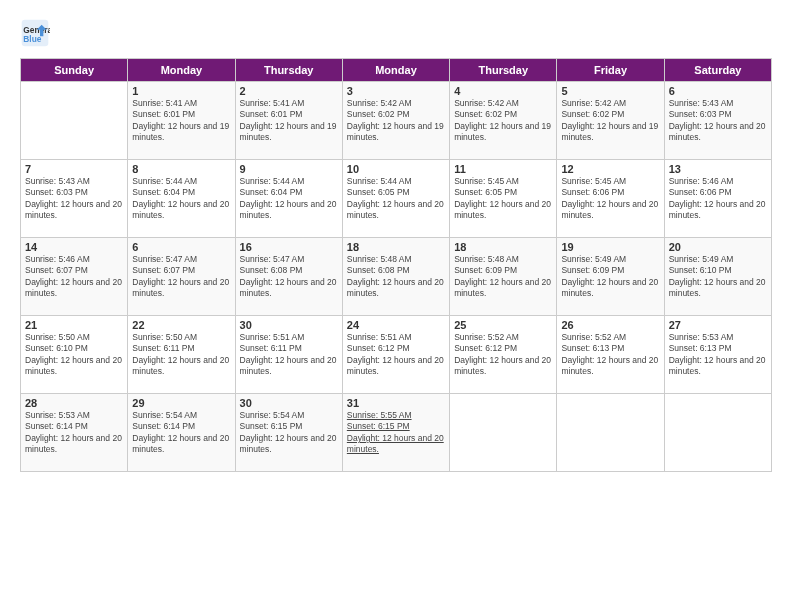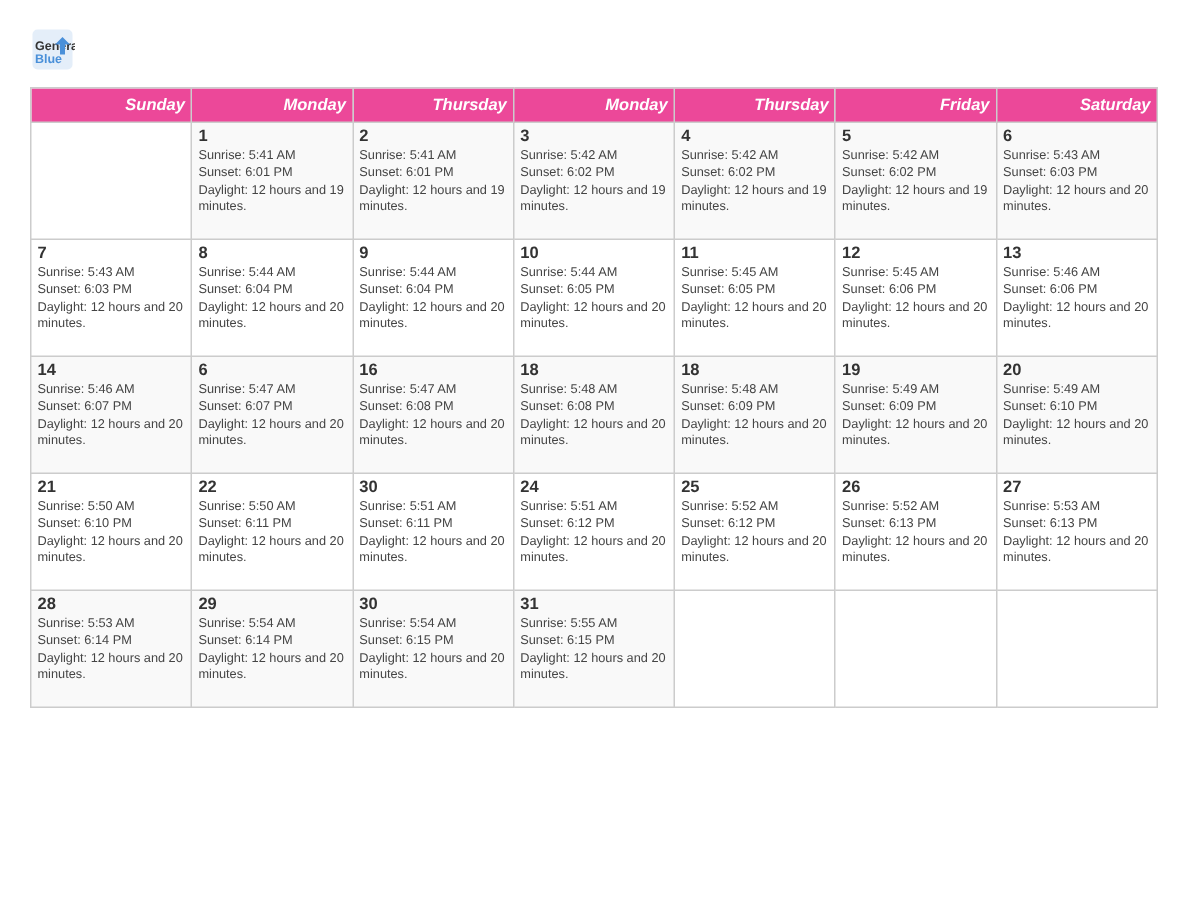--- a/index.html
+++ b/index.html
@@ -49,28 +49,27 @@
     .location {
       font-size: 14px;
       color: #555;
     }
     table {
       width: 100%;
       border-collapse: collapse;
       table-layout: fixed;
     }
     thead tr th {
-      background-color: #ec4899;
+      background-color: #701a75;
       color: #fff;
       font-size: 11px;
       font-weight: bold;
       padding: 5px 4px;
-      text-align: right;
+      text-align: center;
       border: 1px solid #ccc;
-      font-style: italic;
     }
     tbody tr td {
       border: 1px solid #ccc;
       vertical-align: top;
       padding: 3px 4px;
       font-size: 9px;
       color: #333;
       height: 78px;
       background: #fff;
     }
@@ -314,21 +313,21 @@
 Daylight: 12 hours and 20 minutes.</div>
           </td>
           <td>
             <span class="day-num">30</span>
             <div class="day-detail" style="white-space: pre-line;">Sunrise: 5:54 AM
 Sunset: 6:15 PM
 Daylight: 12 hours and 20 minutes.</div>
           </td>
           <td>
             <span class="day-num">31</span>
-            <div class="day-detail" style="white-space: pre-line;">Sunrise: 5:55 AM
+            <div class="day-detail" style="white-space: pre-line; text-decoration: underline;">Sunrise: 5:55 AM
 Sunset: 6:15 PM
 Daylight: 12 hours and 20 minutes.</div>
           </td>
           <td class="empty-cell"></td>
           <td class="empty-cell"></td>
           <td class="empty-cell"></td>
         </tr>
       </tbody>
   </table>
 </div>

